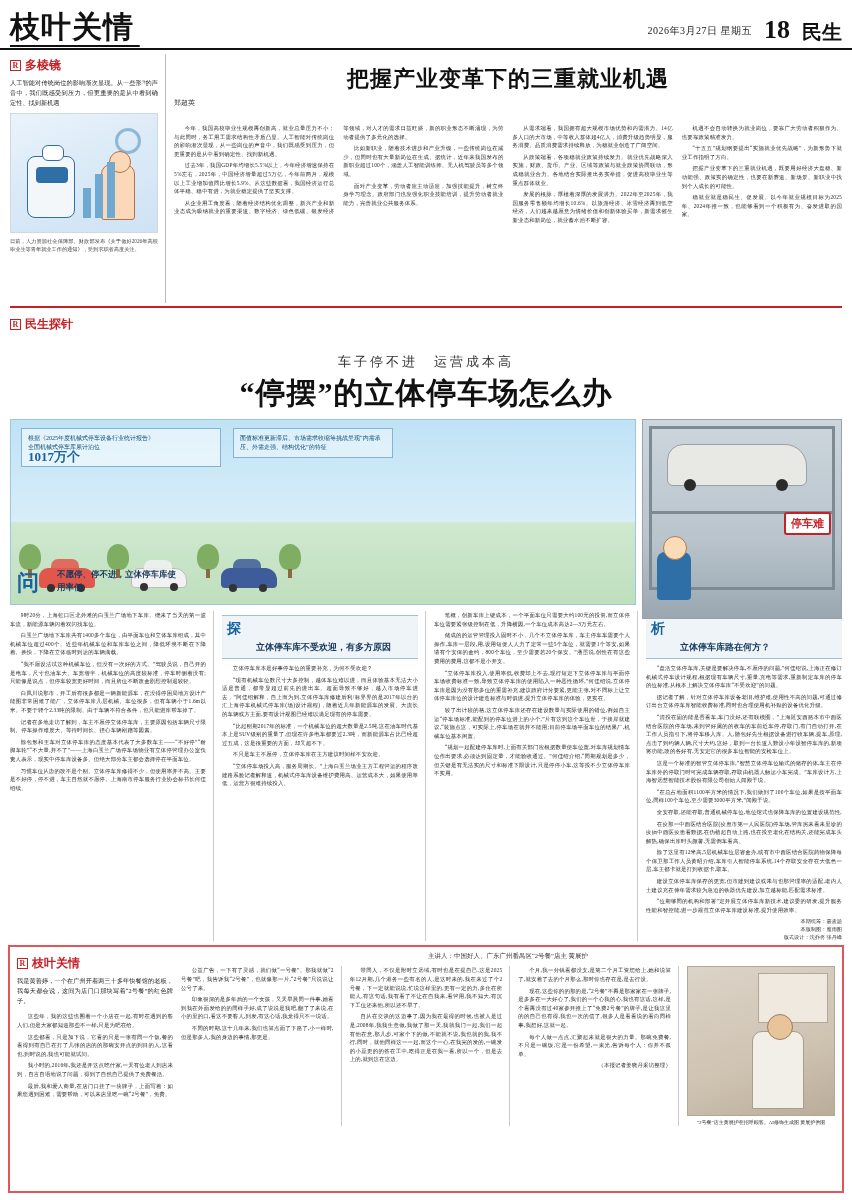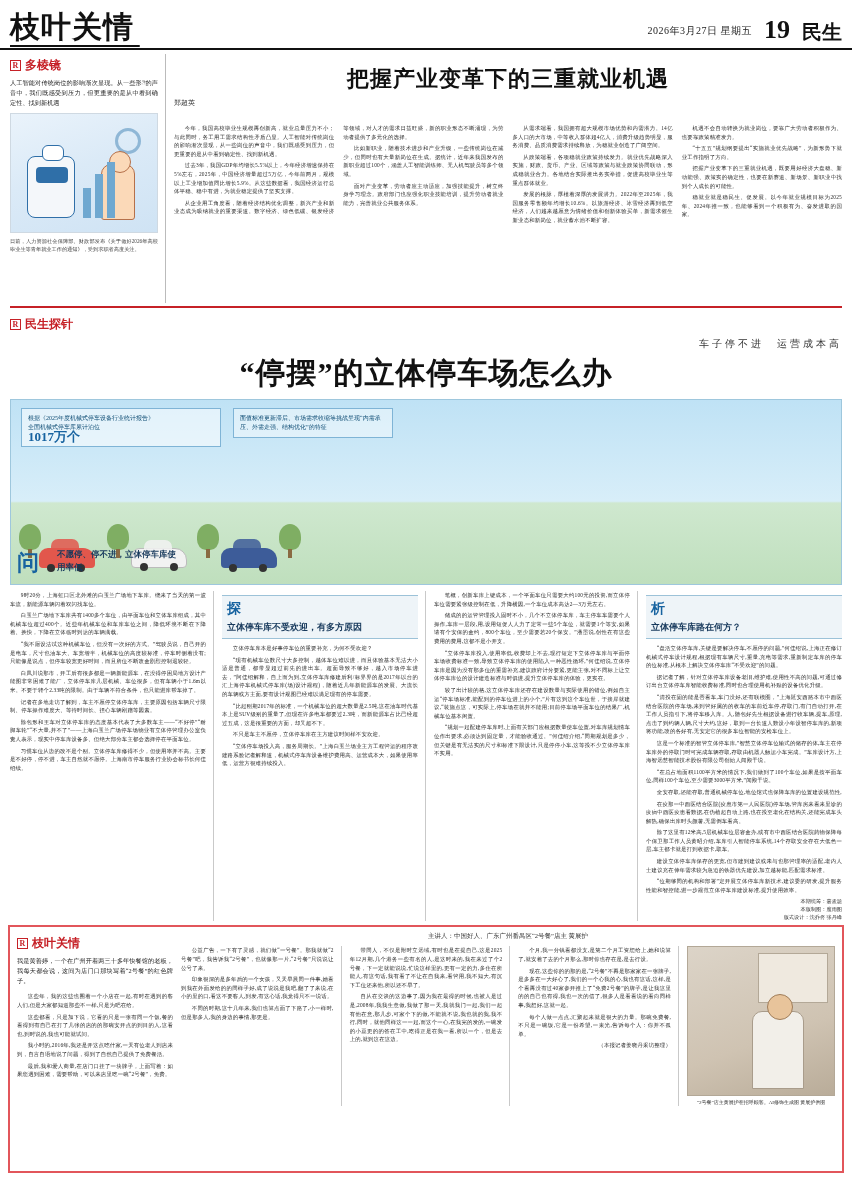--- a/index.html
+++ b/index.html
@@ -184,25 +184,25 @@
   .cols4 {
     column-count: 4;
     column-gap: 9px;
     column-rule: none;
   }
   .hr-rule-red { border-top: 2px solid #c62127; margin: 3px 10px; }
 
   
   .sec2 { padding: 2px 10px 0 10px; }
   .kicker {
-    text-align: right;
-    font-size: 10px;
+    text-align: center;
+    font-size: 13px;
     color: #333;
     letter-spacing: 3px;
-    margin: 0 0 2px 0;
+    margin: 16px 0 2px 0;
   }
   .headline2 {
     text-align: center;
     font-size: 30px;
     font-weight: bold;
     letter-spacing: 1px;
     margin: 2px 0 5px 0;
   }
   .byline2 { text-align:center; font-size: 7px; color:#333; margin-bottom: 6px; letter-spacing:1px;}
 
@@ -310,21 +310,21 @@
     background:#eef4f8;
     border-top: 1px solid #9cc2d8;
     border-bottom: 1px solid #9cc2d8;
     padding: 4px 5px;
     margin: 4px 0 5px 0;
   }
   .subhead-tag {
     font-size: 14px; font-weight:bold; color:#1763a0; letter-spacing:2px;
   }
   .subhead-txt {
-    font-size: 9px; font-weight:bold; line-height:14px; color:#17395c; margin-top:2px;
+    font-size: 9px; font-weight:bold; line-height:14px; color:#17395c; margin-top:2px;margin-left:29px;
   }
 
   
   .sec3 {
     margin: 4px 8px 6px 8px;
     border: 2px solid #e2565b;
     padding: 5px 7px 6px 7px;
     height: 248px;
     overflow: hidden;
   }
@@ -362,21 +362,21 @@
 </style>
 </head>
 <body>
 
 <div class="page">
 
   <div class="masthead">
     <div class="logo">枝叶关情</div>
     <div class="masthead-right">
       <div class="date-line">2026年3月27日 星期五</div>
-      <div class="pageno">19</div>
+      <div class="pageno">18</div>
       <div class="section-name">民生</div>
     </div>
   </div>
 
   <div class="sec1">
     <div class="leftcol">
       <div class="col-label">
         <span class="mark">R</span>
         <span>多棱镜</span>
       </div>
@@ -435,20 +435,29 @@
         <div class="tree" style="left:96px;"></div>
         <div class="tree" style="left:186px;"></div>
         <div class="tree" style="left:268px;"></div>
         <div class="cartoon-car car-red"></div>
         <div class="cartoon-car car-white"></div>
         <div class="cartoon-car car-blue"></div>
         <div class="ques-bubble">问</div>
         <div class="ques-text">不愿停、停不进，立体停车库使用率低</div>
       </div>
 
+      <div class="photo-wrap">
+        <div class="photo">
+          <div class="lift-frame"></div>
+          <div class="car-top"></div>
+          <div class="tag">停车难</div>
+          <div class="mascot"></div>
+        </div>
+        <div class="photo-cap">立体停车场停车难，AI生成漫画</div>
+      </div>
     </div>
 
     <div class="sec2-cols">
       <div class="c c-sep" style="flex:1;">
         <div class="txt">
           <p>9时20分，上海虹口区北外滩的白玉兰广场地下车库。绕来了当天的第一波车流，新能源车辆闪着双闪找车位。</p>
           <p>白玉兰广场地下车库共有1400多个车位，由平面车位和立体车库组成，其中机械车位超过400个。近些年机械车位和车库车位之间，降低环境不断在下降着、换快，下降在立体临时到达的车辆满载。</p>
           <p>“我不愿设法试这种机械车位，但没有一次好的方式。”驾驶员说，自己开的是电车，尺寸也油车大、车宽增半，机械车位的高度较标准，停车时侧着没有;只能像是说点，但停车较宽更好时间，而且所位不断改金剧烈控制退较轻。</p>
           <p>白凤川说那市，开工后有很多都是一辆新能源车，在没得停困局地方设计产能图非常困难了能厂，立体停车库几层机械、车位很多，但有车辆小于1.6m以米。不要于转个2.33吨的限制。由于车辆不符合条件，也只能进库帮车掉了。</p>
           <p>记者在多地走访了解到，车主不愿停立体停车库，主要原因包括车辆尺寸限制、停车操作难度大、等待时间长、担心车辆剐蹭等因素。</p>

